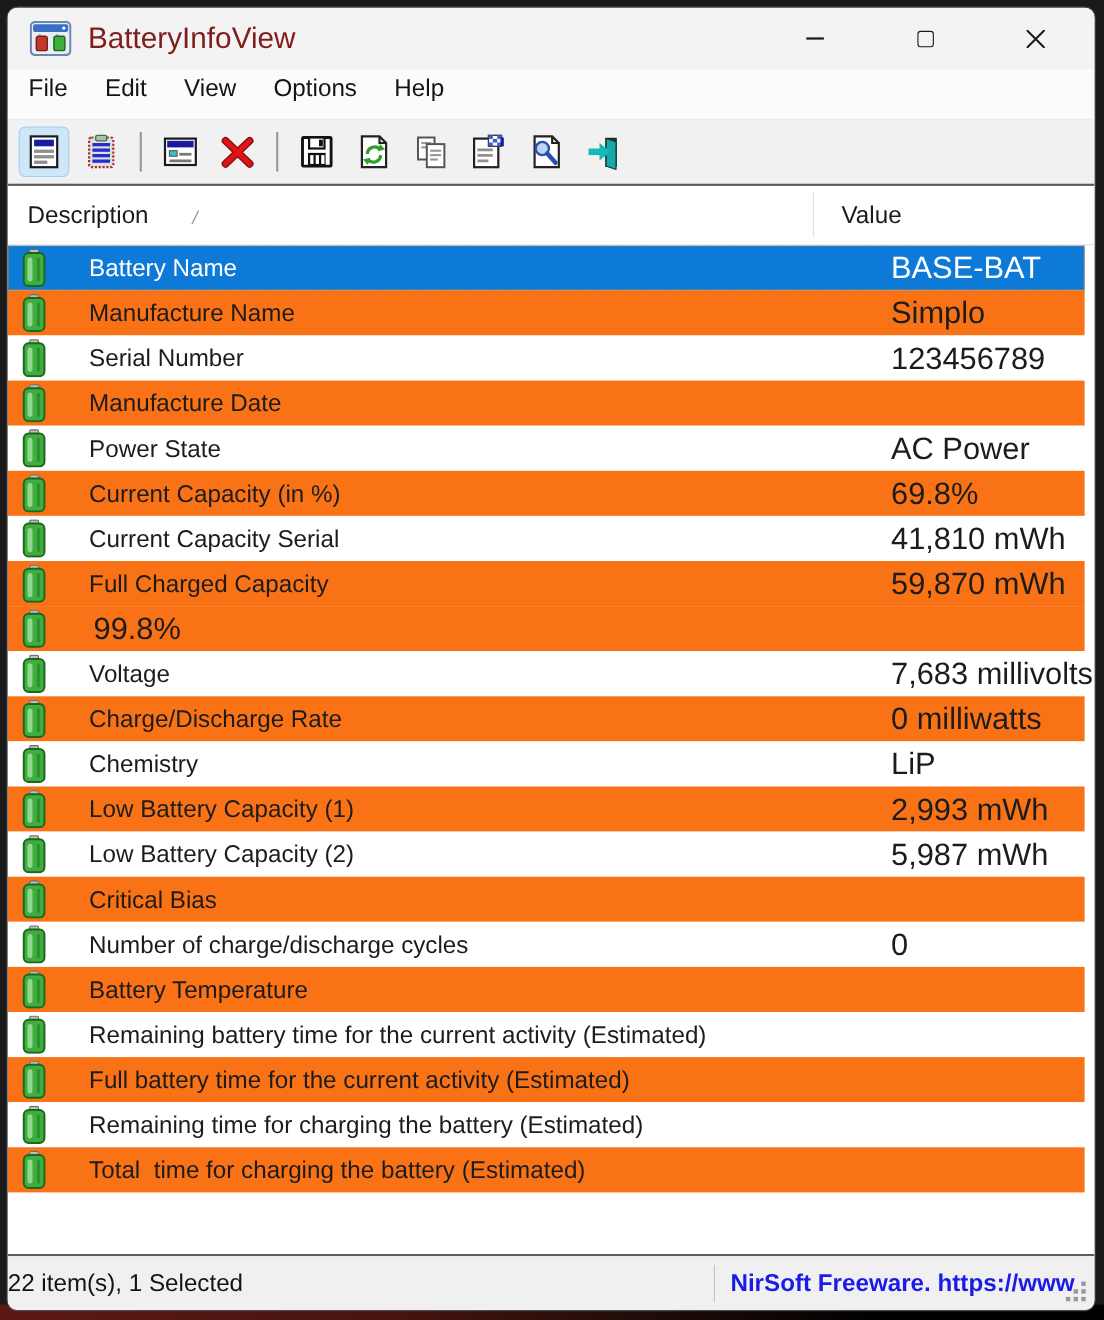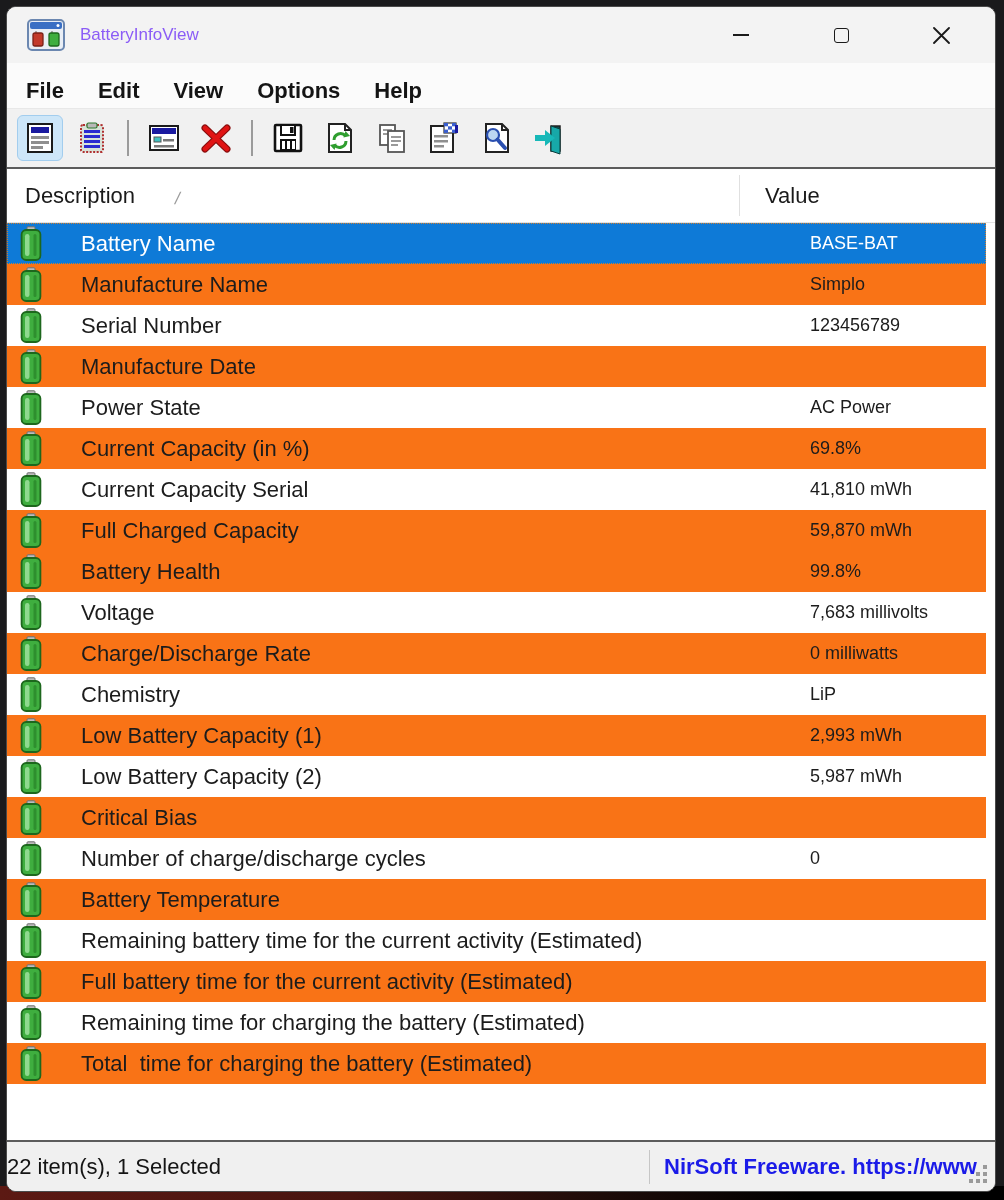--- a/index.html
+++ b/index.html
@@ -16,28 +16,28 @@
   }
   .window {
     position:absolute; top:6px; left:6px; width:990px; height:1186px;
     background:#f3f3f3; border-radius:10px; overflow:hidden;
     border:1px solid #4a4a4a;
     display:flex; flex-direction:column;
   }
   
   .titlebar { height:56px; display:flex; align-items:center; background:#f3f3f3; flex:0 0 auto; }
   .app-icon { width:38px; height:32px; margin-left:20px; flex:0 0 auto; }
-  .title-text { font-size:17px; color:#8b5cf6; margin-left:15px; flex:1 1 auto; white-space:nowrap; }
+  .title-text { font-size:27px; color:#7f1d1d; margin-left:15px; flex:1 1 auto; white-space:nowrap; }
   .win-controls { display:flex; height:100%; align-items:stretch; margin-right:4px; }
   .win-btn { width:100px; display:flex; align-items:center; justify-content:center; cursor:default; }
   .glyph-min { width:16px; height:2px; background:#1a1a1a; }
   .glyph-max { width:15px; height:15px; border:1.8px solid #1a1a1a; border-radius:3px; }
   
-  .menubar { height:46px; background:#fbfbfb; display:flex; align-items:flex-end; padding-left:4px;
-             border-bottom:1px solid #e8e8e8; flex:0 0 auto;font-weight:bold; }
+  .menubar { height:46px; background:#fbfbfb; display:flex; align-items:flex-start; padding-left:4px;
+             border-bottom:1px solid #e8e8e8; flex:0 0 auto; }
   .menu-item { font-size:22px; color:#141414; padding:4px 15px; margin-right:4px; }
   
   .toolbar { height:58px; background:#f1f1f1; display:flex; align-items:center; padding-left:10px; flex:0 0 auto; }
   .tb-btn { width:46px; height:46px; display:flex; align-items:center; justify-content:center;
             border-radius:6px; margin-right:6px; }
   .tb-btn.active { background:#cde6f8; border:1px solid #a2cdee; }
   .tb-sep { width:2px; height:36px; background:#9b9b9b; margin:0 12px 0 6px; }
   
   .listview { flex:1 1 auto; background:#fff; border-top:2px solid #5c5c5c; border-bottom:2px solid #5c5c5c;
               display:flex; flex-direction:column; overflow:hidden; position:relative; }
@@ -48,21 +48,21 @@
   .hdr-divider { position:absolute; left:732px; top:6px; bottom:6px; width:1px; background:#e0e0e0; }
   .sort-glyph { font-size:17px; color:#9a9a9a; margin-left:40px; transform:skewX(-12deg); }
   .rows { flex:1 1 auto; }
   .row { height:41px; width:979px; display:flex; align-items:center; background:#fff;gap:28px; }
   .row.alt { background:#f97316; }
   .row.selected { background:#0e7ad7; outline:1.5px dotted #d08030; outline-offset:-1.5px; }
   .row.selected .cell-desc, .row.selected .cell-value { color:#fff; }
   .cell-icon { width:22px; height:35px; margin-left:13px; flex:0 0 auto; }
   .cell-desc { width:697px; padding-left:11px; font-size:22px; color:#1c1c1c; white-space:pre;
                overflow:hidden; flex:0 0 auto; }
-  .cell-value { padding-left:15px; font-size:18px; color:#1c1c1c; white-space:nowrap; }
+  .cell-value { padding-left:15px; font-size:28px; color:#1c1c1c; white-space:nowrap; }
   
   .statusbar { height:49px; background:#f0f0f0; display:flex; align-items:center; flex:0 0 auto; position:relative; }
   .status-left { width:642px; font-size:22px; color:#141414; flex:0 0 auto; }
   .status-sep { width:1px; height:34px; background:#c6c6c6; flex:0 0 auto; }
   .status-link { padding-left:14px; font-size:22px; font-weight:bold; color:#1b1be8;
                  white-space:nowrap; overflow:hidden; flex:1 1 auto; }
   .resize-grip { position:absolute; right:8px; bottom:8px; width:4px; height:4px; background:#9a9a9a;
     box-shadow:-14px 0 #9a9a9a, -7px 0 #9a9a9a, -7px -7px #9a9a9a, 0 -7px #9a9a9a, 0 -14px #9a9a9a; }
 </style>
 </head>
@@ -311,21 +311,20 @@
   </div>
 
 
   <div class="row alt">
     <svg class="cell-icon" viewBox="0 0 22 35">
       <rect x="7" y="0.8" width="8" height="4.5" rx="1" fill="#bdbdbd" stroke="#6e6e6e" stroke-width="1"></rect>
       <rect x="1.6" y="4" width="18.8" height="30" rx="4.5" fill="#3fae3f" stroke="#1d671d" stroke-width="1.8"></rect>
       <rect x="5" y="8" width="4.5" height="22" rx="2.2" fill="#8fd98f"></rect>
       <rect x="13.5" y="8" width="3" height="22" rx="1.5" fill="#2e8f2e"></rect>
     </svg>
-    <div class="cell-desc">Battery Health</div>
     <div class="cell-value">99.8%</div>
   </div>
 
   <div class="row">
     <svg class="cell-icon" viewBox="0 0 22 35">
       <rect x="7" y="0.8" width="8" height="4.5" rx="1" fill="#bdbdbd" stroke="#6e6e6e" stroke-width="1"></rect>
       <rect x="1.6" y="4" width="18.8" height="30" rx="4.5" fill="#3fae3f" stroke="#1d671d" stroke-width="1.8"></rect>
       <rect x="5" y="8" width="4.5" height="22" rx="2.2" fill="#8fd98f"></rect>
       <rect x="13.5" y="8" width="3" height="22" rx="1.5" fill="#2e8f2e"></rect>
     </svg>

